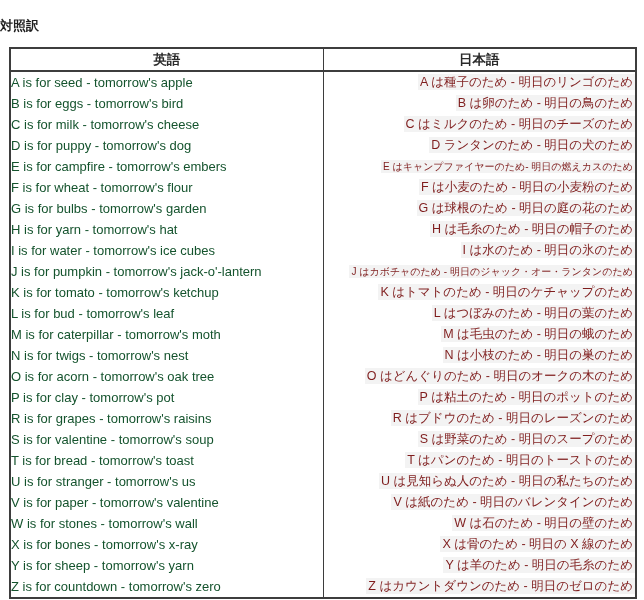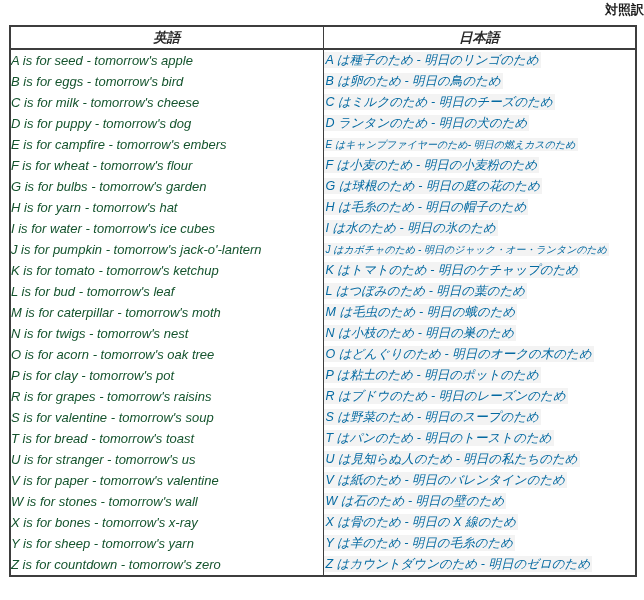--- a/index.html
+++ b/index.html
@@ -5,36 +5,35 @@
   html, body {
     margin: 0;
     padding: 0;
     background: #ffffff;
     width: 644px;
     height: 600px;
     font-family: "Liberation Sans", "DejaVu Sans", sans-serif;
     overflow: hidden;
   }
   .page-title {
-    text-align: right;
+    text-align: left;
     font-size: 13px;
     font-weight: 600;
     color: #1f1f1f;
-    padding-top: 2px;
+    padding-top: 18px;
     height: 15px;
     line-height: 15px;
   }
   table.cmp {
     border-collapse: collapse;
     table-layout: fixed;
     margin-left: 9px;
-    margin-top: 8px;
+    margin-top: 14px;
     width: 626px;
     border: 2px solid #3d3d3d;
-    font-style: italic;
   }
   table.cmp col.c-en { width: 313px; }
   table.cmp col.c-ja { width: 313px; }
   table.cmp th {
     height: 21px;
     border-bottom: 2px solid #3d3d3d;
     font-size: 13.5px;
     font-weight: 600;
     color: #2a2a2a;
     text-align: center;
@@ -50,22 +49,23 @@
     overflow: hidden;
     vertical-align: middle;
   }
   td.en-cell {
     font-size: 13px;
     color: #14532d;
     padding-left: 7px;
   }
   td.ja-cell {
     font-size: 12.5px;
-    color: #0369a1;
+    color: #7f1d1d;
     padding-left: 4px;
+    text-align: right;
   }
   td.ja-cell span.hl {
     background: #f3f3f3;
     padding: 1px 2px;
   }
   td.ja-cell.small {
     font-size: 10px;
   }
 </style>
 </head>

